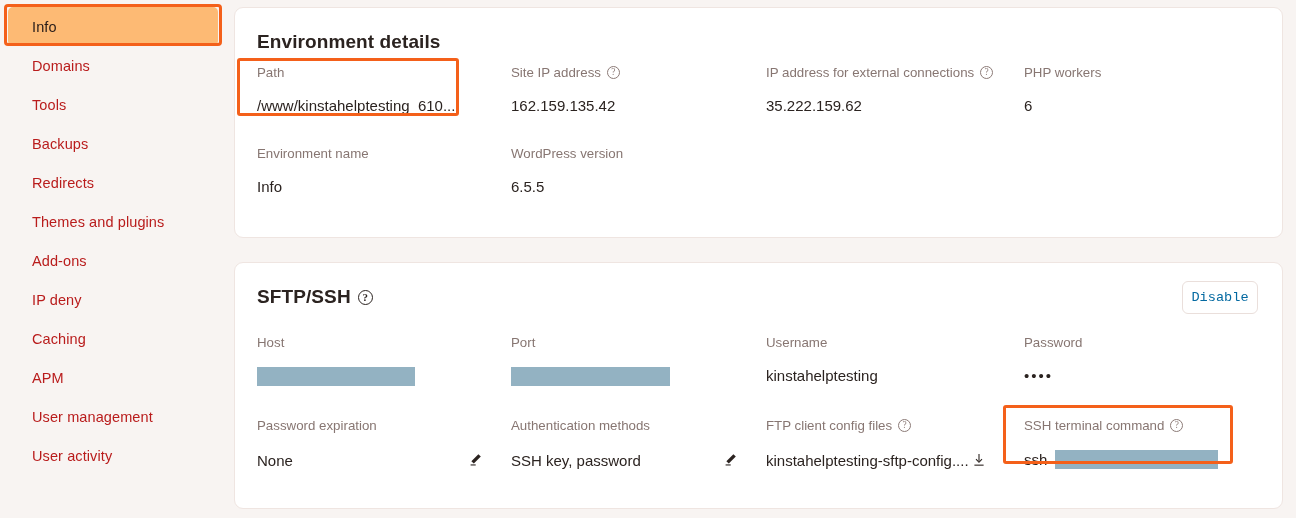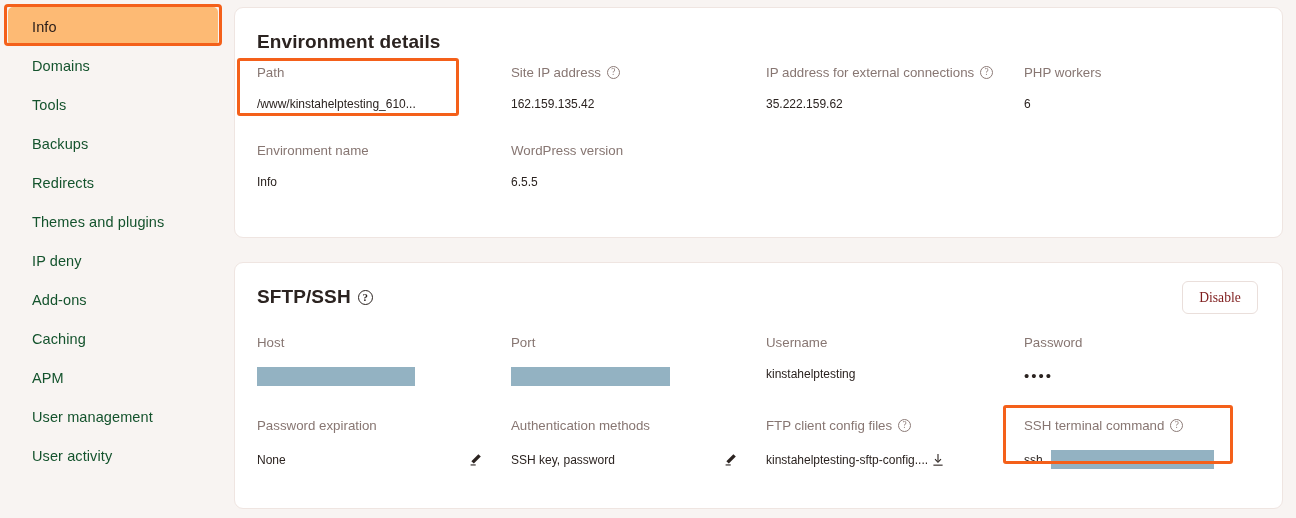--- a/index.html
+++ b/index.html
@@ -19,21 +19,21 @@
     background: #f8f4f2;
     padding-top: 7px;
     position: relative;
   }
   .nav-item {
     height: 39px;
     display: flex;
     align-items: center;
     padding-left: 24px;
     font-size: 14.5px;
-    color: #14532d;
+    color: #b91c1c;
     letter-spacing: .1px;
     border-radius: 5px;
     margin: 0 8px;
     cursor: pointer;
   }
   .nav-item.active {
     background: #fdba74;
     color: #271c19;
   }
   
@@ -75,21 +75,21 @@
   .field { position: relative; }
   .f-label {
     font-size: 13.3px;
     color: #877672;
     display: flex;
     align-items: center;
     gap: 6px;
     white-space: nowrap;
   }
   .f-value {
-    font-size: 12px;
+    font-size: 15px;
     color: #2b2320;
     margin-top: 17px;
     white-space: nowrap;
     display: flex;
     align-items: center;
   }
 
   
   .help-icon {
     display: inline-block;
@@ -120,22 +120,22 @@
 
   
   .btn-disable {
     position: absolute;
     right: 24px; top: 18px;
     width: 76px; height: 33px;
     border: 1px solid #eadfdb;
     border-radius: 6px;
     background: #fff;
     font-size: 13.6px;
-    color: #7f1d1d;
-    font-family: Liberation Serif, serif;
+    color: #0369a1;
+    font-family: Liberation Mono, monospace;
     cursor: pointer;
     display: flex; align-items: center; justify-content: center;
   }
 
   
   .icon-btn {
     width: 20px; height: 20px;
     display: inline-flex; align-items: center; justify-content: center;
     cursor: pointer;
     flex: none;
@@ -172,24 +172,24 @@
     <div class="nav-item">
         <span>Backups</span>
       </div>
     <div class="nav-item">
         <span>Redirects</span>
       </div>
     <div class="nav-item">
         <span>Themes and plugins</span>
       </div>
     <div class="nav-item">
+        <span>Add-ons</span>
+      </div>
+    <div class="nav-item">
         <span>IP deny</span>
-      </div>
-    <div class="nav-item">
-        <span>Add-ons</span>
       </div>
     <div class="nav-item">
         <span>Caching</span>
       </div>
     <div class="nav-item">
         <span>APM</span>
       </div>
     <div class="nav-item">
         <span>User management</span>
       </div>

